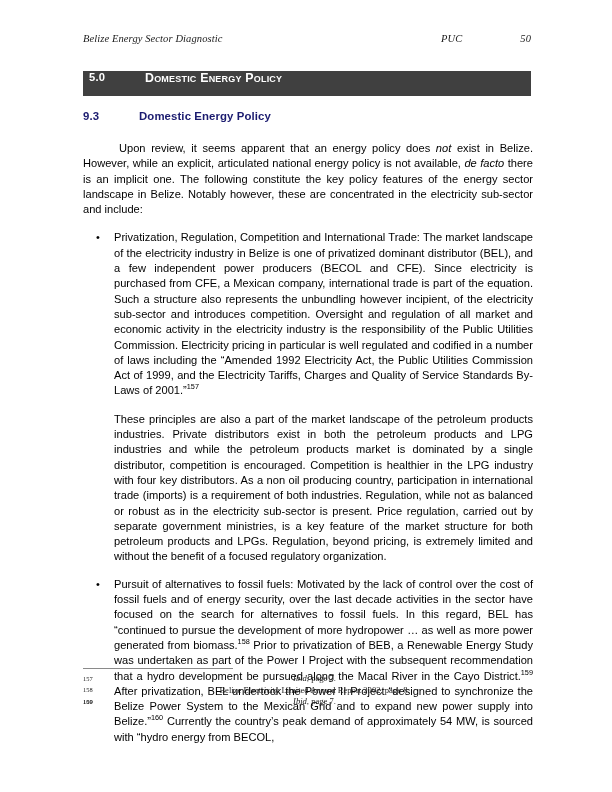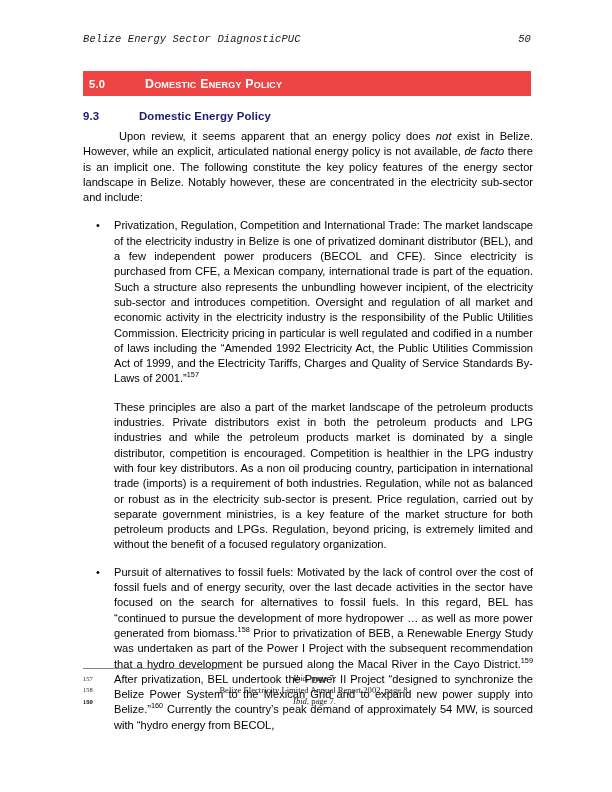--- a/index.html
+++ b/index.html
@@ -25,45 +25,45 @@
   }
 
   
   .running-header {
     position: absolute;
     left: 83px;
     top: 33px;
     width: 448px;
     display: flex;
     align-items: baseline;
-    font-family: Liberation Mono, monospace;
+    font-family: Liberation Serif, serif;
     font-style: italic;
     font-size: 10.5px;
     color: #1a1a1a;
     letter-spacing: 0.1px;
   }
   .rh-title { flex: 0 0 auto; }
   .rh-center {
     flex: 1 1 auto;
-    text-align: left;
+    text-align: right;
     padding-right: 58px;
   }
   .rh-page { flex: 0 0 auto; text-align: right; }
 
   
   .section-banner {
     position: absolute;
     left: 83px;
     top: 71px;
     width: 448px;
     height: 25px;
-    background: #ef4444;
+    background: #404040;
     color: #ffffff;
     display: flex;
-    align-items: center;
+    align-items: flex-start;
     font-weight: bold;
     font-size: 11.2px;
     letter-spacing: 0.2px;
   }
   .banner-num {
     padding-left: 6px;
     width: 56px;
     flex: 0 0 auto;
   }
   .banner-text {
@@ -84,21 +84,21 @@
     color: #1b1b6f;
     letter-spacing: 0.1px;
   }
   .sub-num { width: 56px; flex: 0 0 auto; }
   .sub-text { flex: 1 1 auto; }
 
   
   .body-area {
     position: absolute;
     left: 83px;
-    top: 129px;
+    top: 141px;
     width: 450px;
   }
   p.para {
     margin: 0 0 13px 0;
     text-align: justify;
     font-size: 11.1px;
     line-height: 15.3px;
     text-indent: 0;
     hyphens: none;
   }

